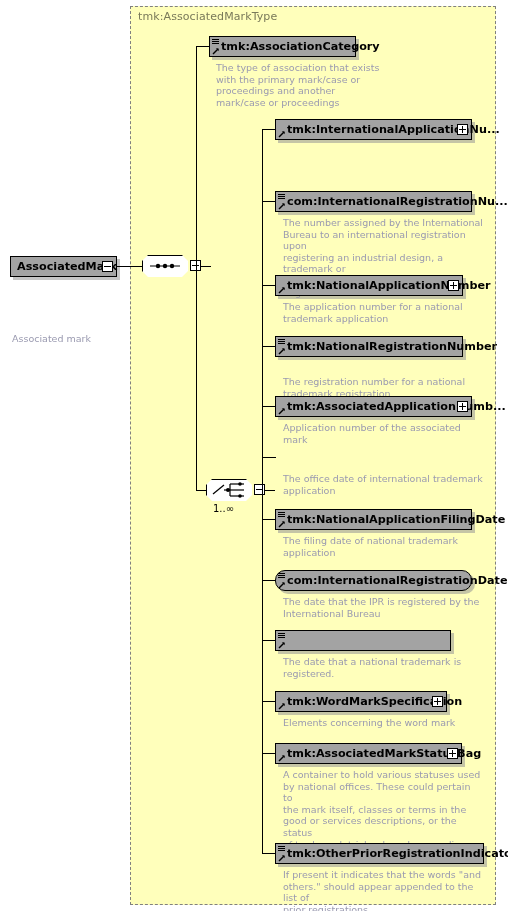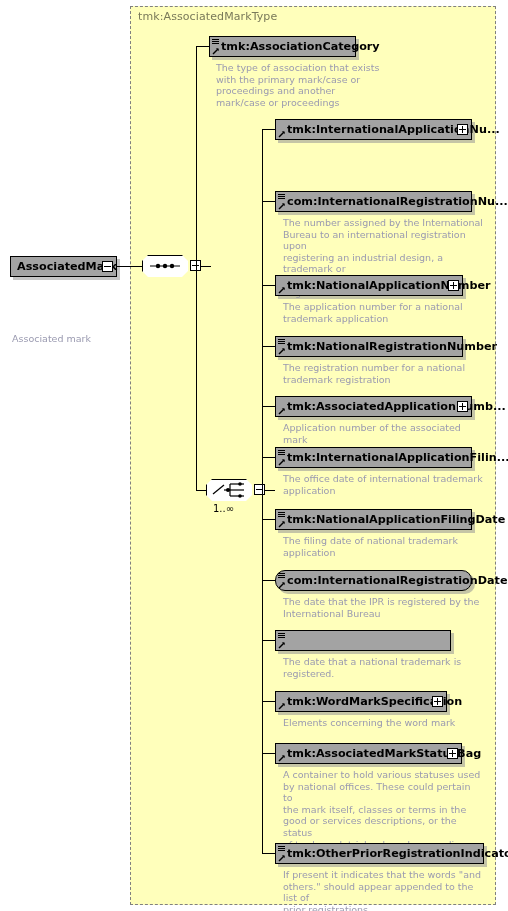--- a/index.html
+++ b/index.html
@@ -219,47 +219,35 @@
         <i></i>
         <i></i>
         <i></i>
       </span>
     <svg class="ico-arrow" viewBox="0 0 8 8">
       <path d="M1 7 L6 2" stroke="#000" stroke-width="1.4" fill="none"></path>
       <path d="M6.6 1.4 L6.8 4.2 L3.9 1.2 Z" fill="#000"></path>
     </svg>
     <span class="elem-label">tmk:NationalRegistrationNumber</span>
   </div>
-  <div class="annot" style="left:283px;top:362px;width:200px;">The registration number for a national
+  <div class="annot" style="left:283px;top:376px;width:200px;">The registration number for a national
 trademark registration</div>
 
   <div class="line hline" style="left:262px;top:406px;width:14px;"></div>
   <div class="elem has-icon" style="left:275px;top:396px;width:197px;">
     <svg class="ico-arrow" viewBox="0 0 8 8">
       <path d="M1 7 L6 2" stroke="#000" stroke-width="1.4" fill="none"></path>
       <path d="M6.6 1.4 L6.8 4.2 L3.9 1.2 Z" fill="#000"></path>
     </svg>
     <span class="elem-label">tmk:AssociatedApplicationNumb...</span>
     <span class="toggle plus inbox"></span>
   </div>
   <div class="annot" style="left:283px;top:422px;width:205px;">Application number of the associated mark</div>
 
   <div class="line hline" style="left:262px;top:457px;width:14px;"></div>
-  <div class="elem has-icon" style="left:275px;top:447px;width:197px;">
-    <span class="ico-lines">
-        <i></i>
-        <i></i>
-        <i></i>
-      </span>
-    <svg class="ico-arrow" viewBox="0 0 8 8">
-      <path d="M1 7 L6 2" stroke="#000" stroke-width="1.4" fill="none"></path>
-      <path d="M6.6 1.4 L6.8 4.2 L3.9 1.2 Z" fill="#000"></path>
-    </svg>
-    <span class="elem-label">tmk:InternationalApplicationFilin...</span>
-  </div>
   <div class="annot" style="left:283px;top:473px;width:205px;">The office date of international trademark
 application</div>
 
   <div class="line hline" style="left:262px;top:519px;width:14px;"></div>
   <div class="elem has-icon" style="left:275px;top:509px;width:197px;">
     <span class="ico-lines">
         <i></i>
         <i></i>
         <i></i>
       </span>

